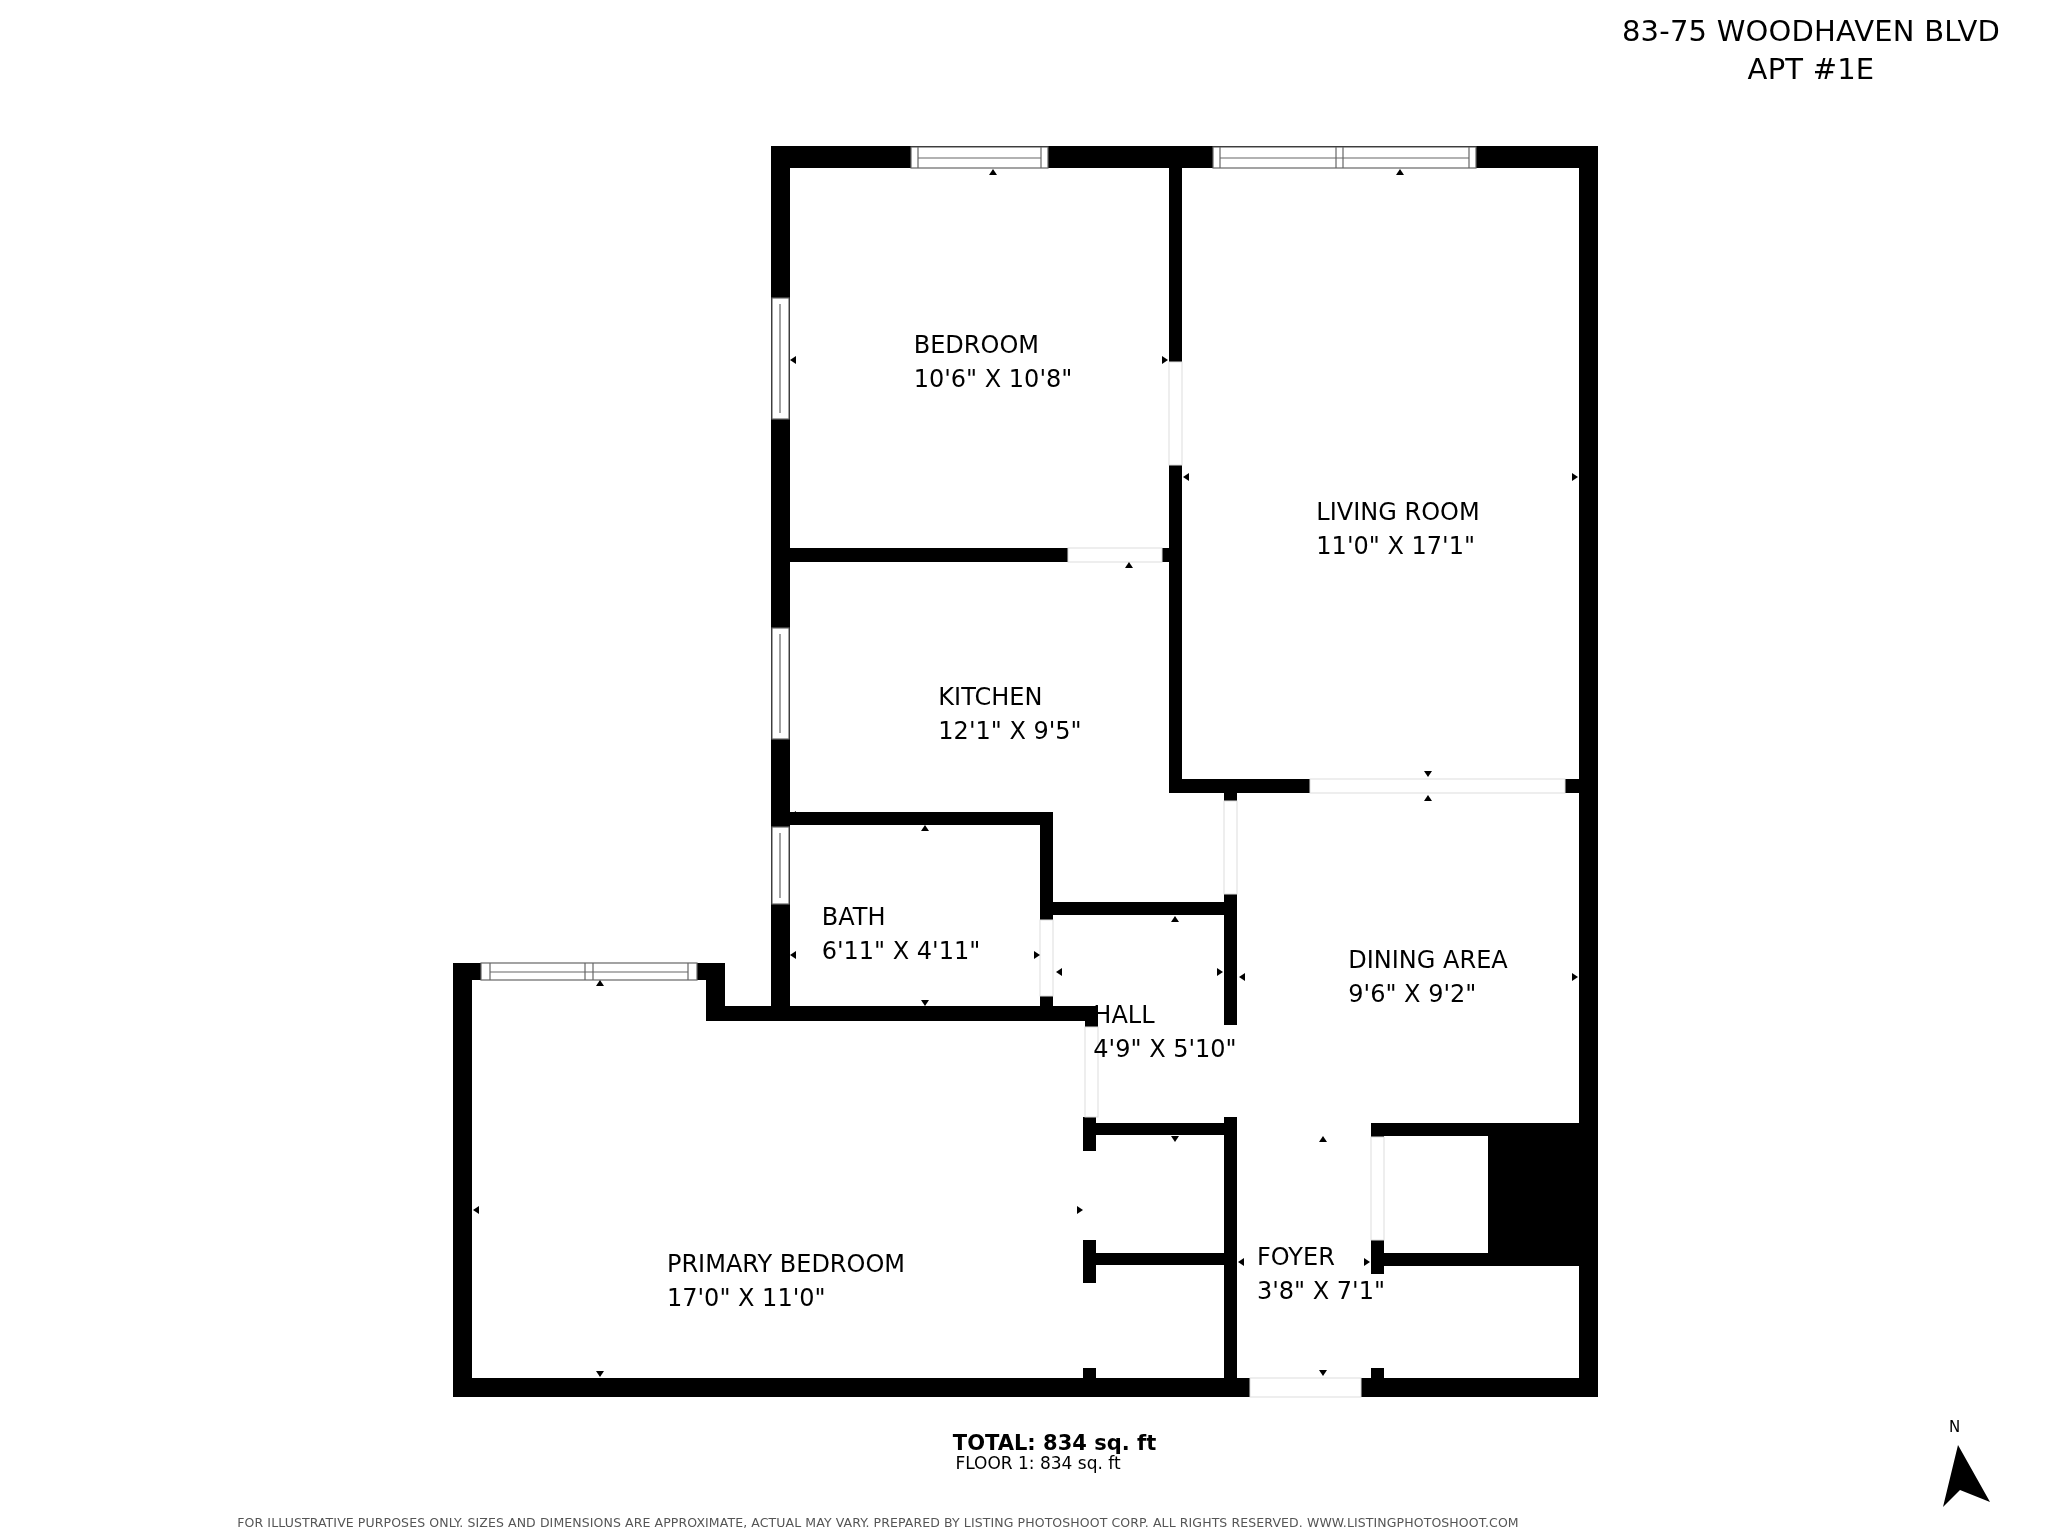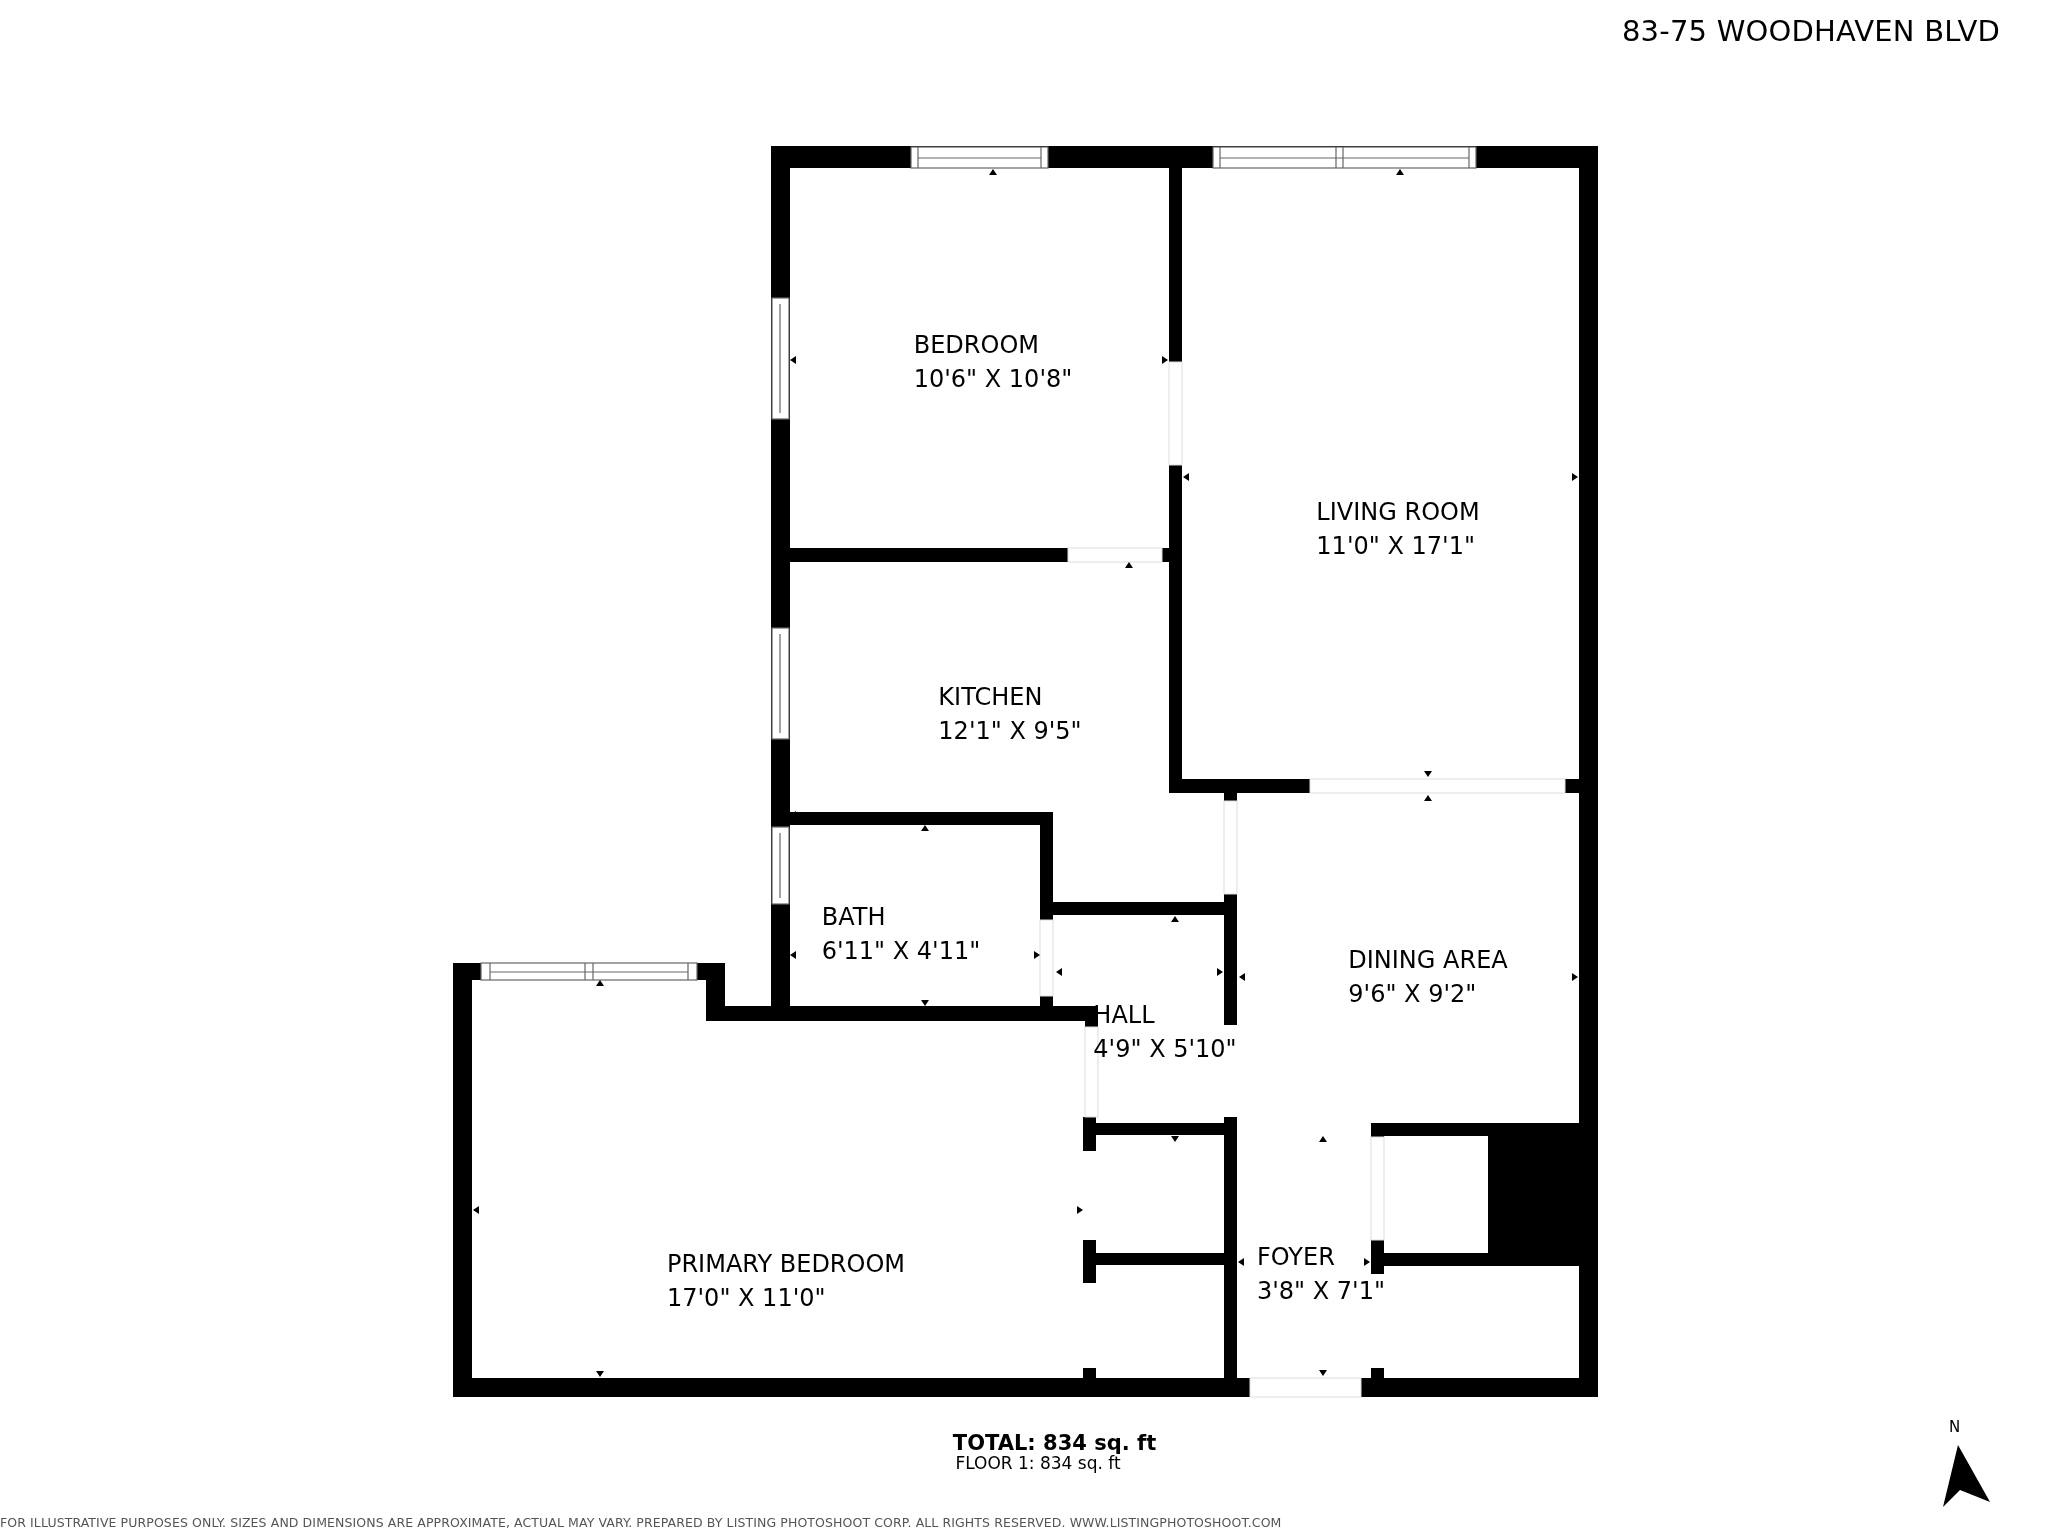--- a/index.html
+++ b/index.html
@@ -11,30 +11,31 @@
   .address div { white-space: nowrap; }
   svg.plan { position: absolute; left: 0; top: 0; }
   .room-label { position: absolute; transform: translate(-50%, 0);
                 font-family: "DejaVu Sans", sans-serif; font-size: 24px; line-height: 34px;
                 white-space: nowrap; font-weight: normal; }
   .totals { position: absolute; left: 1038px; top: 1434px; transform: translateX(-50%);
             text-align: center; font-family: "DejaVu Sans", sans-serif; }
   .totals .t { font-size: 21px; font-weight: bold; line-height: 19px; margin-left: 33px; }
   .totals .f { font-size: 17px; line-height: 20px; }
   .disclaimer { position: absolute; left: 0; width: 1756px; top: 1522px;
-                transform: translateY(-50%); text-align: left; color: #555;
+                transform: translateY(-50%); text-align: center; color: #555;
                 font-family: "DejaVu Sans", sans-serif; font-size: 12.5px; letter-spacing: 0.1px; }
   .compass { position: absolute; left: 1935px; top: 1418px; width: 70px; height: 100px; }
   .compass .n { position: absolute; left: 14px; top: 0; font-size: 15px; font-family: "DejaVu Sans", sans-serif; }
 </style>
 </head>
 <body>
 
 <div class="address">
   <div>83-75 WOODHAVEN BLVD</div>
+  <div>APT #1E</div>
 </div>
 
 <svg class="plan" width="2048" height="1536" viewBox="0 0 2048 1536">
   <g fill="#000">
 
     <rect x="771" y="146" width="827" height="22"></rect>
 
     <rect x="771" y="146" width="19" height="868"></rect>
 
     <rect x="1579" y="146" width="19" height="1251"></rect>

